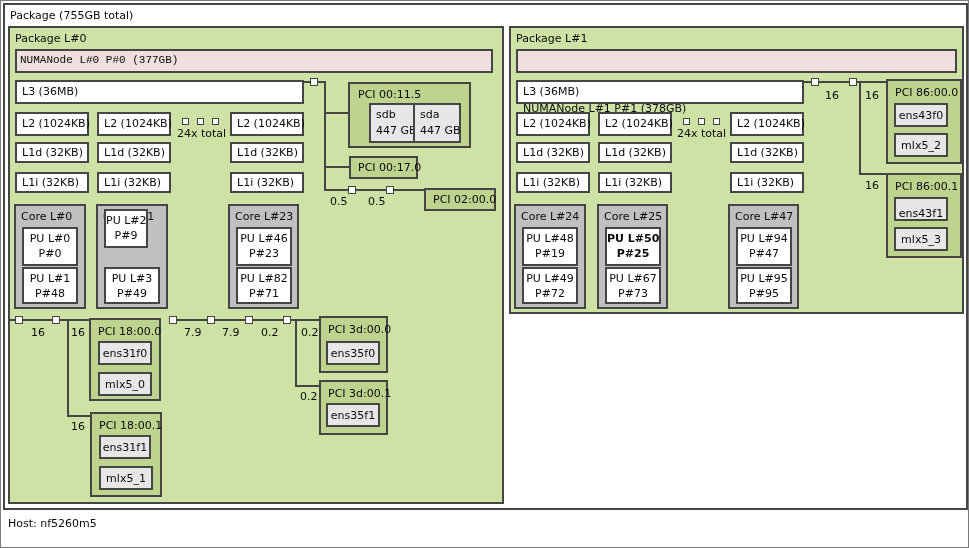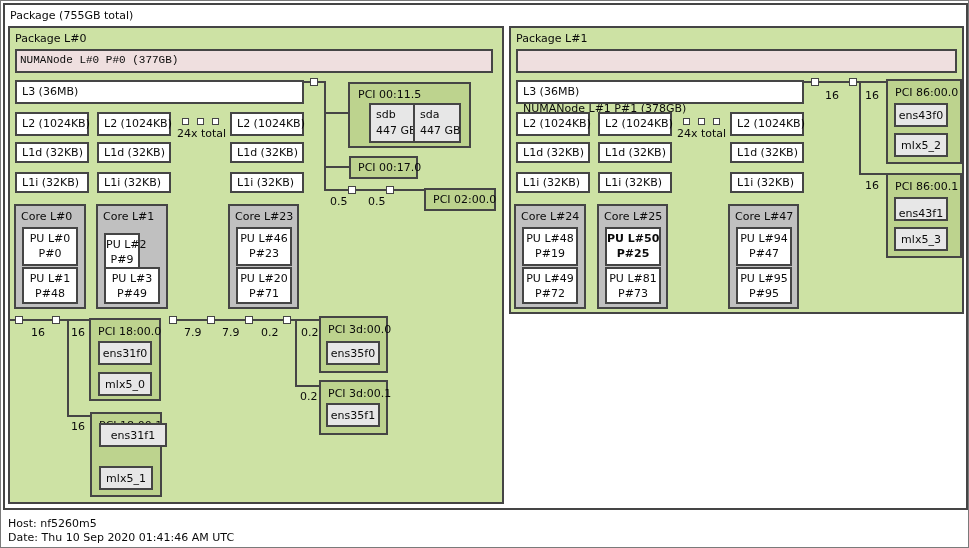--- a/index.html
+++ b/index.html
@@ -81,38 +81,38 @@
       <span class="t ctr" style="top:18px;">P#0</span>
       </div>
     <div class="box white" style="left:21px;top:266px;width:56px;height:37px;">
       <span class="t ctr" style="top:3px;">PU L#1</span>
       <span class="t ctr" style="top:18px;">P#48</span>
       </div>
 
     <div class="box gray" style="left:95px;top:203px;width:72px;height:105px;">
       <span class="t" style="left:5px;top:4px;">Core L#1</span>
       </div>
-    <div class="box white" style="left:103px;top:232px;width:36px;height:39px;">
+    <div class="box white" style="left:103px;top:208px;width:44px;height:39px;">
       <span class="t ctr" style="top:3px;">PU L#2</span>
       <span class="t ctr" style="top:18px;">P#9</span>
       </div>
     <div class="box white" style="left:103px;top:266px;width:56px;height:37px;">
       <span class="t ctr" style="top:3px;">PU L#3</span>
       <span class="t ctr" style="top:18px;">P#49</span>
       </div>
 
     <div class="box gray" style="left:227px;top:203px;width:71px;height:105px;">
       <span class="t" style="left:5px;top:4px;">Core L#23</span>
       </div>
     <div class="box white" style="left:235px;top:226px;width:56px;height:39px;">
       <span class="t ctr" style="top:3px;">PU L#46</span>
       <span class="t ctr" style="top:18px;">P#23</span>
       </div>
     <div class="box white" style="left:235px;top:266px;width:56px;height:37px;">
-      <span class="t ctr" style="top:3px;">PU L#20</span>
+      <span class="t ctr" style="top:3px;">PU L#82</span>
       <span class="t ctr" style="top:18px;">P#71</span>
       </div>
 
     <div class="hl" style="left:303px;top:80px;width:6px;"></div>
     <div class="sq" style="left:309px;top:77px;"></div>
     <div class="hl" style="left:317px;top:80px;width:6px;"></div>
     <div class="vl" style="left:323px;top:80px;height:110px;"></div>
     <div class="hl" style="left:325px;top:111px;width:22px;"></div>
     <div class="hl" style="left:325px;top:165px;width:23px;"></div>
     <div class="hl" style="left:323px;top:188px;width:24px;"></div>
@@ -157,21 +157,21 @@
     <div class="box dev" style="left:97px;top:340px;width:54px;height:24px;">
       <span class="t ctr" style="top:4px;">ens31f0</span>
       </div>
     <div class="box dev" style="left:97px;top:371px;width:54px;height:24px;">
       <span class="t ctr" style="top:4px;">mlx5_0</span>
       </div>
 
     <div class="box pcigreen" style="left:89px;top:411px;width:72px;height:85px;">
       <span class="t" style="left:7px;top:5px;">PCI 18:00.1</span>
       </div>
-    <div class="box dev" style="left:98px;top:422px;width:68px;height:24px;text-decoration:underline;">
+    <div class="box dev" style="left:98px;top:434px;width:52px;height:24px;text-decoration:underline;">
       <span class="t ctr" style="top:4px;">ens31f1</span>
       </div>
     <div class="box dev" style="left:98px;top:465px;width:54px;height:24px;">
       <span class="t ctr" style="top:4px;">mlx5_1</span>
       </div>
 
     <div class="hl" style="left:168px;top:318px;width:150px;"></div>
     <div class="sq" style="left:168px;top:315px;"></div>
     <div class="sq" style="left:206px;top:315px;"></div>
     <div class="sq" style="left:244px;top:315px;"></div>
@@ -256,21 +256,21 @@
       </div>
 
     <div class="box gray" style="left:596px;top:203px;width:71px;height:105px;">
       <span class="t" style="left:5px;top:4px;">Core L#25</span>
       </div>
     <div class="box white" style="left:604px;top:226px;width:56px;height:39px;font-weight:bold;">
       <span class="t ctr" style="top:3px;">PU L#50</span>
       <span class="t ctr" style="top:18px;">P#25</span>
       </div>
     <div class="box white" style="left:604px;top:266px;width:56px;height:37px;">
-      <span class="t ctr" style="top:3px;">PU L#81</span>
+      <span class="t ctr" style="top:3px;">PU L#67</span>
       <span class="t ctr" style="top:18px;">P#73</span>
       </div>
 
     <div class="box gray" style="left:727px;top:203px;width:71px;height:105px;">
       <span class="t" style="left:5px;top:4px;">Core L#47</span>
       </div>
     <div class="box white" style="left:735px;top:226px;width:56px;height:39px;">
       <span class="t ctr" style="top:3px;">PU L#94</span>
       <span class="t ctr" style="top:18px;">P#47</span>
       </div>
@@ -305,15 +305,14 @@
       </div>
     <div class="box dev" style="left:893px;top:196px;width:54px;height:24px;">
       <span class="t ctr" style="top:8px;">ens43f1</span>
       </div>
     <div class="box dev" style="left:893px;top:226px;width:54px;height:24px;">
       <span class="t ctr" style="top:4px;">mlx5_3</span>
       </div>
   </div>
 
   <span class="t" style="left:7px;top:516px;">Host: nf5260m5</span>
-  <span class="t" style="left:7px;top:530px;">Date: Thu 10 Sep 2020 01:41:46 AM UTC</span>
 
 </div>
 
 </body></html>

